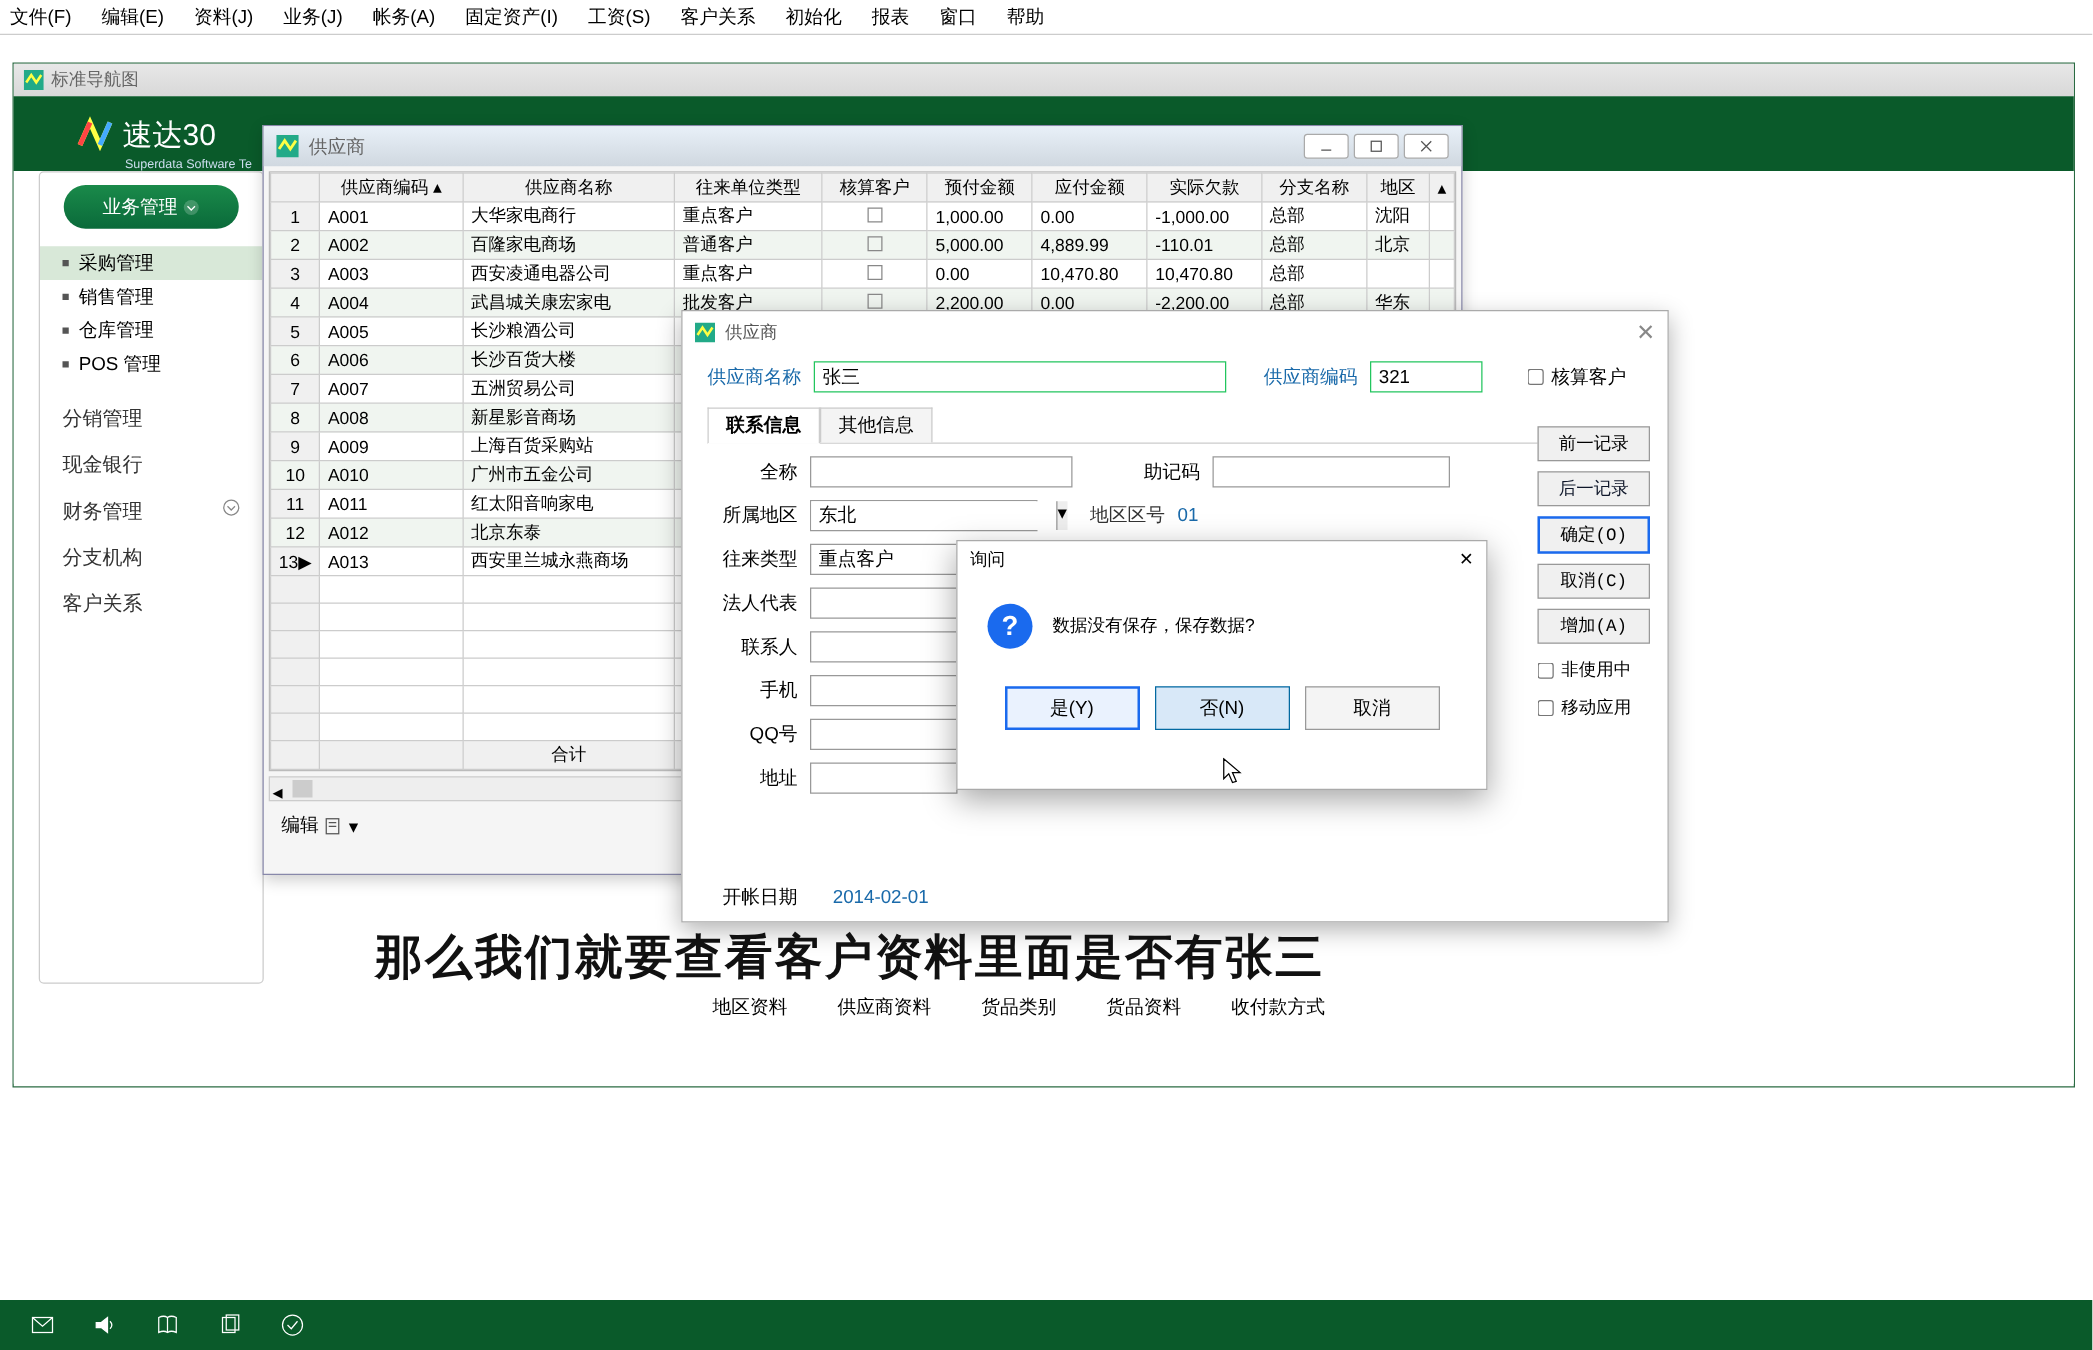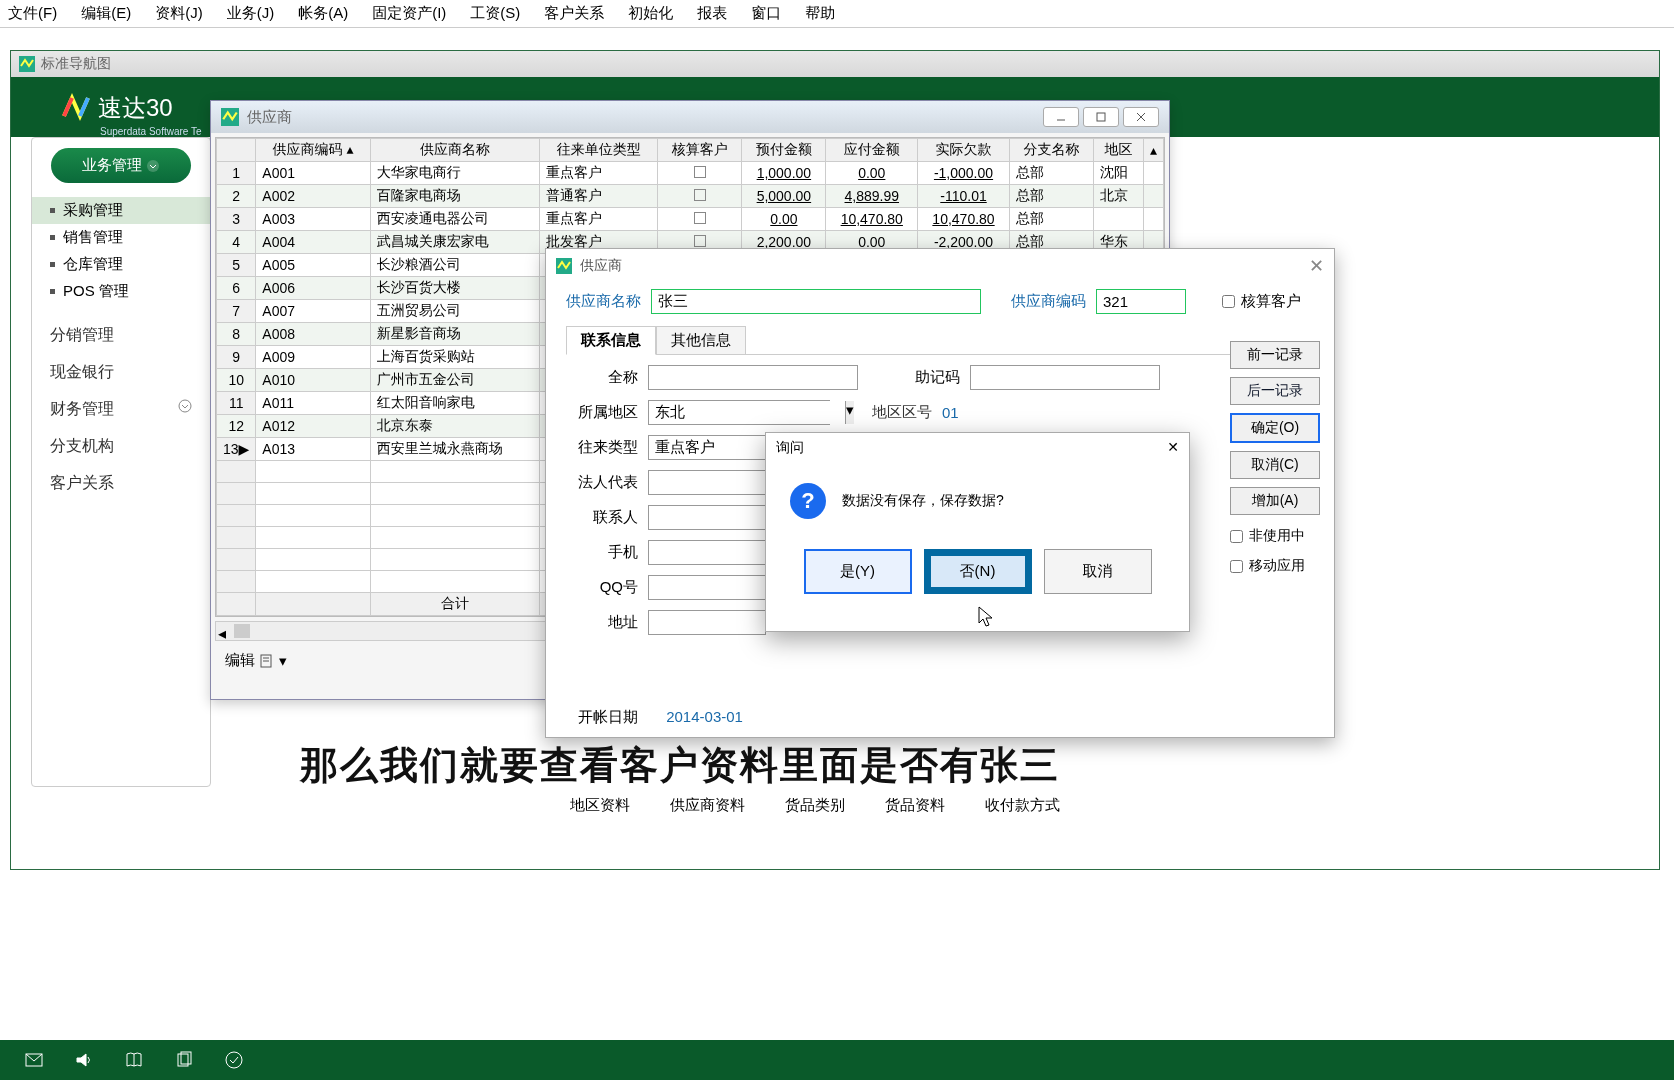--- a/index.html
+++ b/index.html
@@ -29,21 +29,21 @@
 .sw-titlebar { background: linear-gradient(#e8f0f8,#d0d8e0); padding: 6px 10px; display: flex; align-items: center; justify-content: space-between; }
 .sw-titlebar-left { display: flex; align-items: center; gap: 8px; color: #666; font-size: 15px; }
 .sw-titlebar-left svg { width:18px; height:18px; }
 .sw-controls { display: flex; gap: 4px; }
 .sw-controls div { width: 36px; height: 20px; border: 1px solid #aaa; border-radius: 3px; display: flex; align-items: center; justify-content: center; background:#fff; }
 
 .grid { background: #fff; margin: 4px; border: 1px solid #bbb; font-size: 14px; }
 .grid table { border-collapse: collapse; width: 100%; }
 .grid th, .grid td { border: 1px solid #ccc; padding: 2px 6px; text-align: left; white-space: nowrap; height: 22px; }
 .grid th { background: #f0f0f0; font-weight: normal; text-align: center; }
-.grid td.num { text-align: center; text-decoration: underline; }
+.grid td.num { text-align: left; }
 .grid td.ctr { text-align: center; }
 .grid .rowidx { background: #f0f0f0; text-align: center; width: 28px; }
 .grid .chk { width:12px; height:12px; border:1px solid #888; display:inline-block; }
 .grid tr.alt td { background:#f0f5f0; }
 .grid .footer td { background:#f0f0f0; }
 .grid-scroll { height: 20px; background:#eee; border:1px solid #ccc; margin:0 4px 4px 4px; position:relative; }
 .grid-scroll .thumb { position:absolute; left:4px; top:2px; width:16px; height:14px; background:#ccc; }
 .edit-bar { padding:6px 14px 10px 14px; display:flex; align-items:center; gap:4px; font-size:15px; }
 
 .detail-window { position: absolute; top: 248px; left: 545px; width: 790px; height: 490px; background: #fff; border: 1px solid #aaa; box-shadow: 0 6px 18px rgba(0,0,0,.3); }
@@ -54,36 +54,36 @@
 .dw-row label { color:#1a6aaa; min-width:72px; text-align:right; }
 .dw-row input[type=text] { border:1px solid #22c55e; padding:3px 6px; font-size:15px; }
 .dw-tabs { display:flex; gap:0; margin:6px 20px 0 20px; font-size:15px; border-bottom:1px solid #ccc; }
 .dw-tabs div { padding:4px 14px; border:1px solid #ccc; border-bottom:none; background:#f4f4f4; }
 .dw-tabs div.active { background:#fff; border-bottom:1px solid #fff; margin-bottom:-1px; font-weight:bold; }
 .dw-form { padding:10px 20px; }
 .dw-form .fr { display:flex; align-items:center; gap:10px; margin-bottom:10px; font-size:15px; }
 .dw-form .fr label { min-width:72px; text-align:right; }
 .dw-form .fr input, .dw-form .fr select { border:1px solid #999; padding:3px 6px; font-size:15px; }
 .dw-sidebtns { position:absolute; right:14px; top:92px; width:90px; display:flex; flex-direction:column; gap:8px; font-size:14px; }
-.dw-sidebtns button { padding:4px 2px; background:#f0f0f0; border:1px solid #999; font-size:14px; }
+.dw-sidebtns button { padding:4px 2px; background:#f0f0f0; border:1px solid #999; font-size:14px;font-family:Liberation Mono, monospace; }
 .dw-sidebtns button.hl { border:2px solid #1a6aee; }
 .dw-sidebtns button[disabled] { color:#0f172a; }
 .dw-sidebtns .cbrow { display:flex; align-items:center; gap:6px; margin-top:4px; }
 .dw-bottom { position:absolute; bottom:10px; left:20px; font-size:15px; }
 .dw-bottom .lbl { display:inline-block; width:72px; text-align:right; margin-right:24px; }
 .dw-bottom .val { color:#1a6aaa; }
 
 .ask-dialog { position:absolute; top:432px; left:765px; width:425px; height:200px; background:#fff; border:1px solid #aaa; box-shadow:0 8px 24px rgba(0,0,0,.35); }
 .ask-titlebar { display:flex; justify-content:space-between; padding:6px 10px; font-size:14px; }
 .ask-body { display:flex; align-items:center; gap:16px; padding:20px 24px; }
 .ask-icon { width:36px; height:36px; border-radius:50%; background:#1a6aee; color:#fff; display:flex; align-items:center; justify-content:center; font-size:22px; font-weight:bold; }
 .ask-btns { display:flex; gap:12px; justify-content:center; padding:10px 0 14px 0; }
 .ask-btns button { width:108px; padding:6px 0; font-size:15px; border:1px solid #999; background:#f4f4f4; }
 .ask-btns button.primary { border:2px solid #1a6aee; background:#eaf2fe; }
-.ask-btns button.hover { background:#d8e8f8; border:7px solid #0369a1; }
+.ask-btns button.hover { background:#d8e8f8; border:1px solid #0369a1; }
 
 .caption { position:absolute; top:740px; left:300px; font-size:38px; font-weight:600; color:#111; letter-spacing:2px; }
 .bottom-links { position:absolute; top:796px; left:570px; display:flex; gap:40px; font-size:15px; }
 
 .statusbar { position:absolute; bottom:0; left:0; right:0; height:40px; background:#0a5a2a; display:flex; align-items:center; gap:30px; padding:0 24px; }
 .statusbar svg { width:20px; height:20px; fill:#fff; stroke:#fff; }
 
 .cursor { position:absolute; top:606px; left:978px; pointer-events:none; z-index:999; }
 </style>
 </head>
@@ -575,21 +575,21 @@
         <input type="checkbox" style="">
         <span>非使用中</span>
       </div>
     <div class="cbrow">
         <input type="checkbox" style="">
         <span>移动应用</span>
       </div>
   </div>
   <div class="dw-bottom">
     <span class="lbl">开帐日期</span>
-    <span class="val">2014-03-01</span>
+    <span class="val">2014-02-01</span>
   </div>
 </div>
 
 <div class="ask-dialog">
   <div class="ask-titlebar">
     <span>询问</span>
     <span>✕</span>
   </div>
   <div class="ask-body">
     <div class="ask-icon">?</div>

